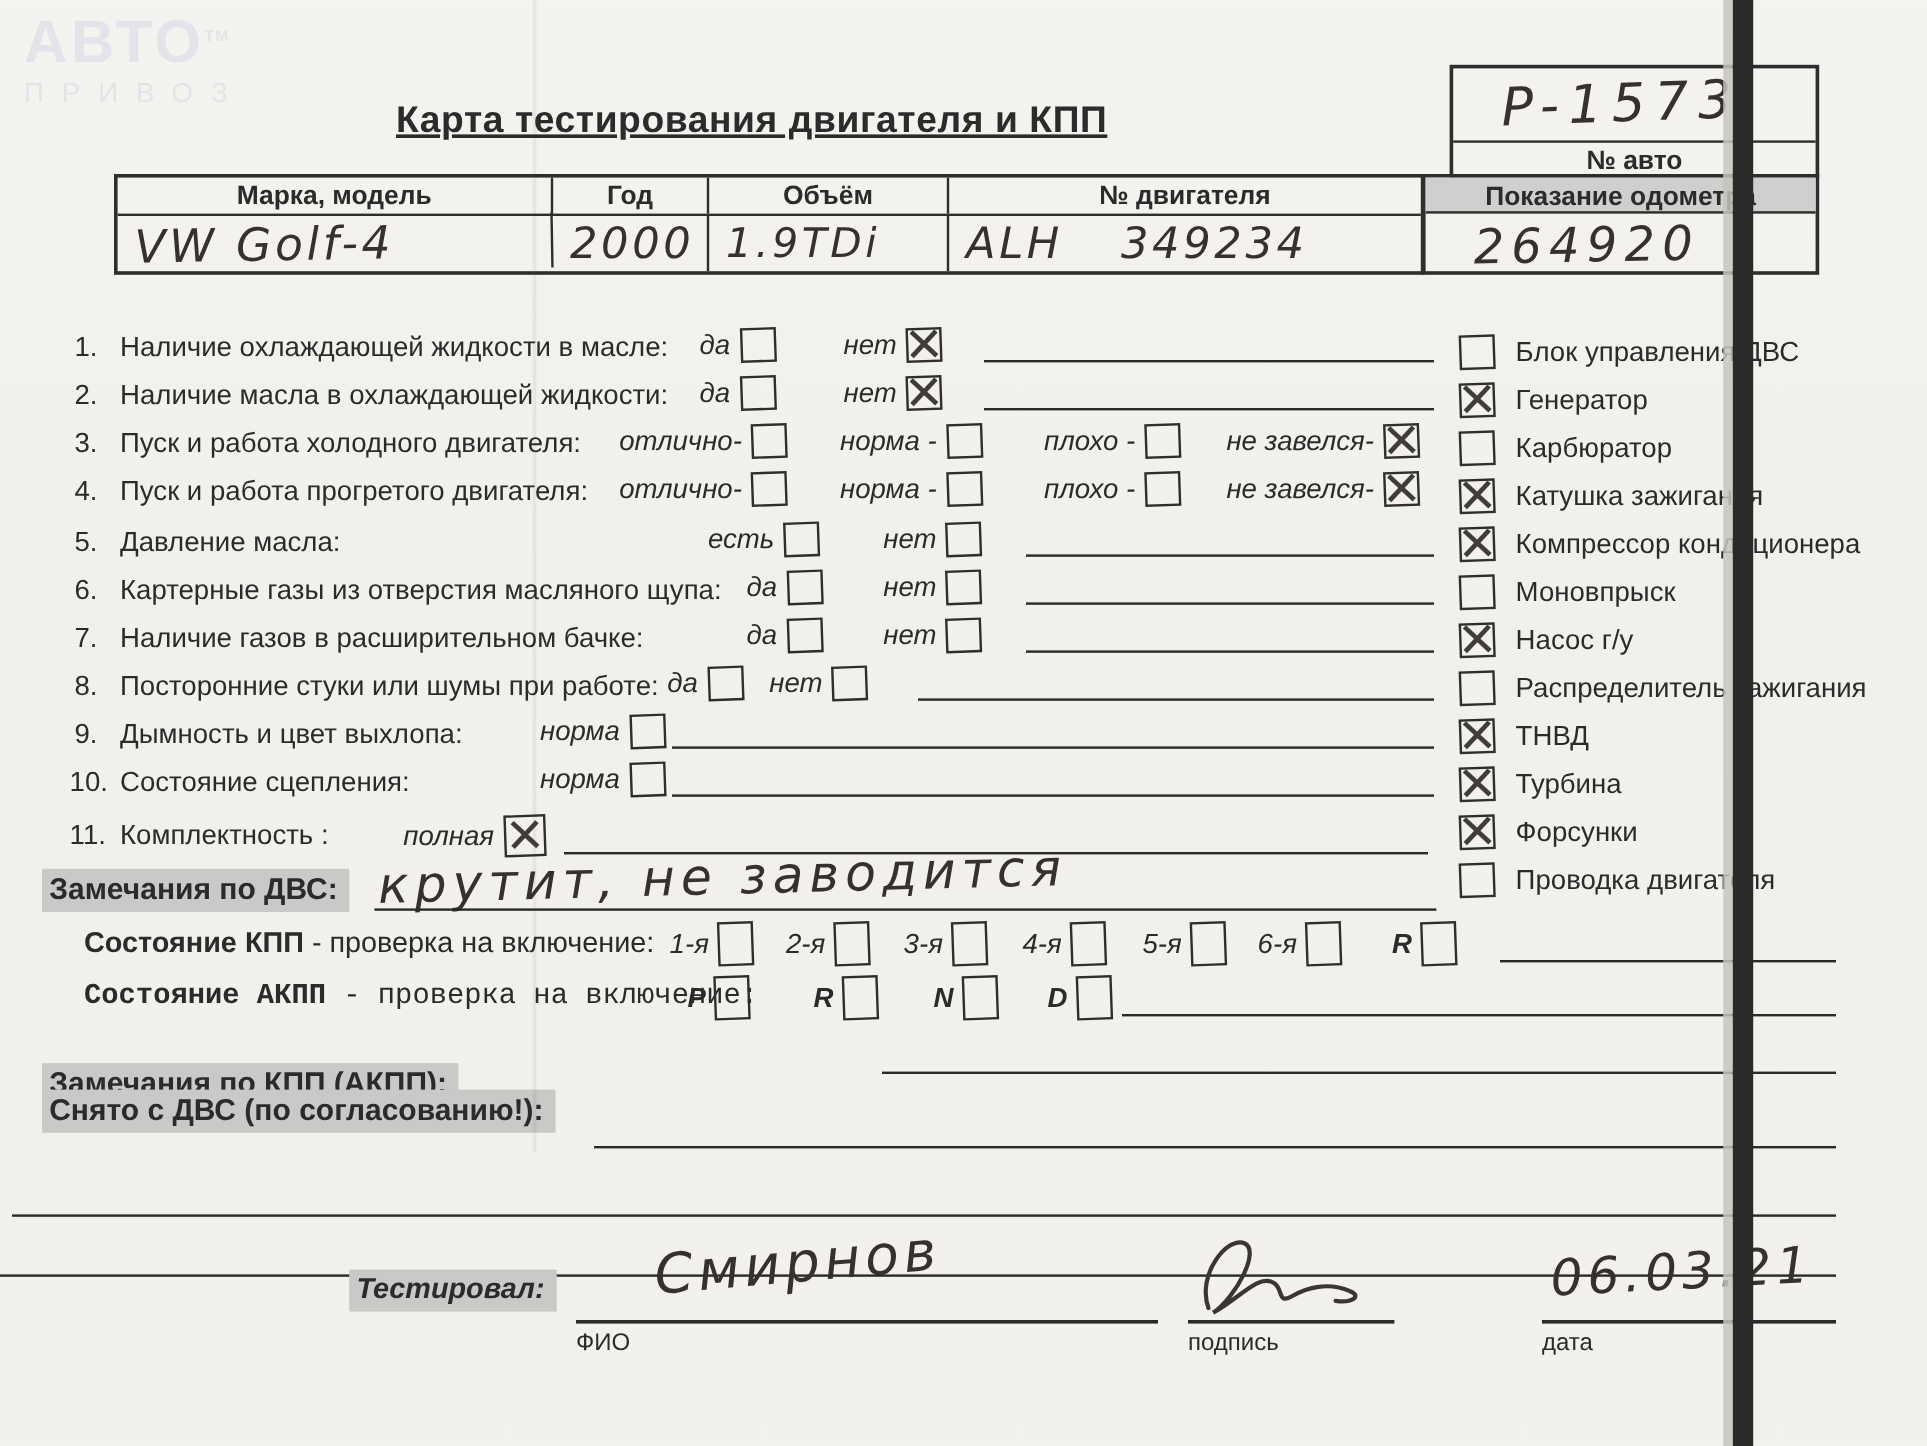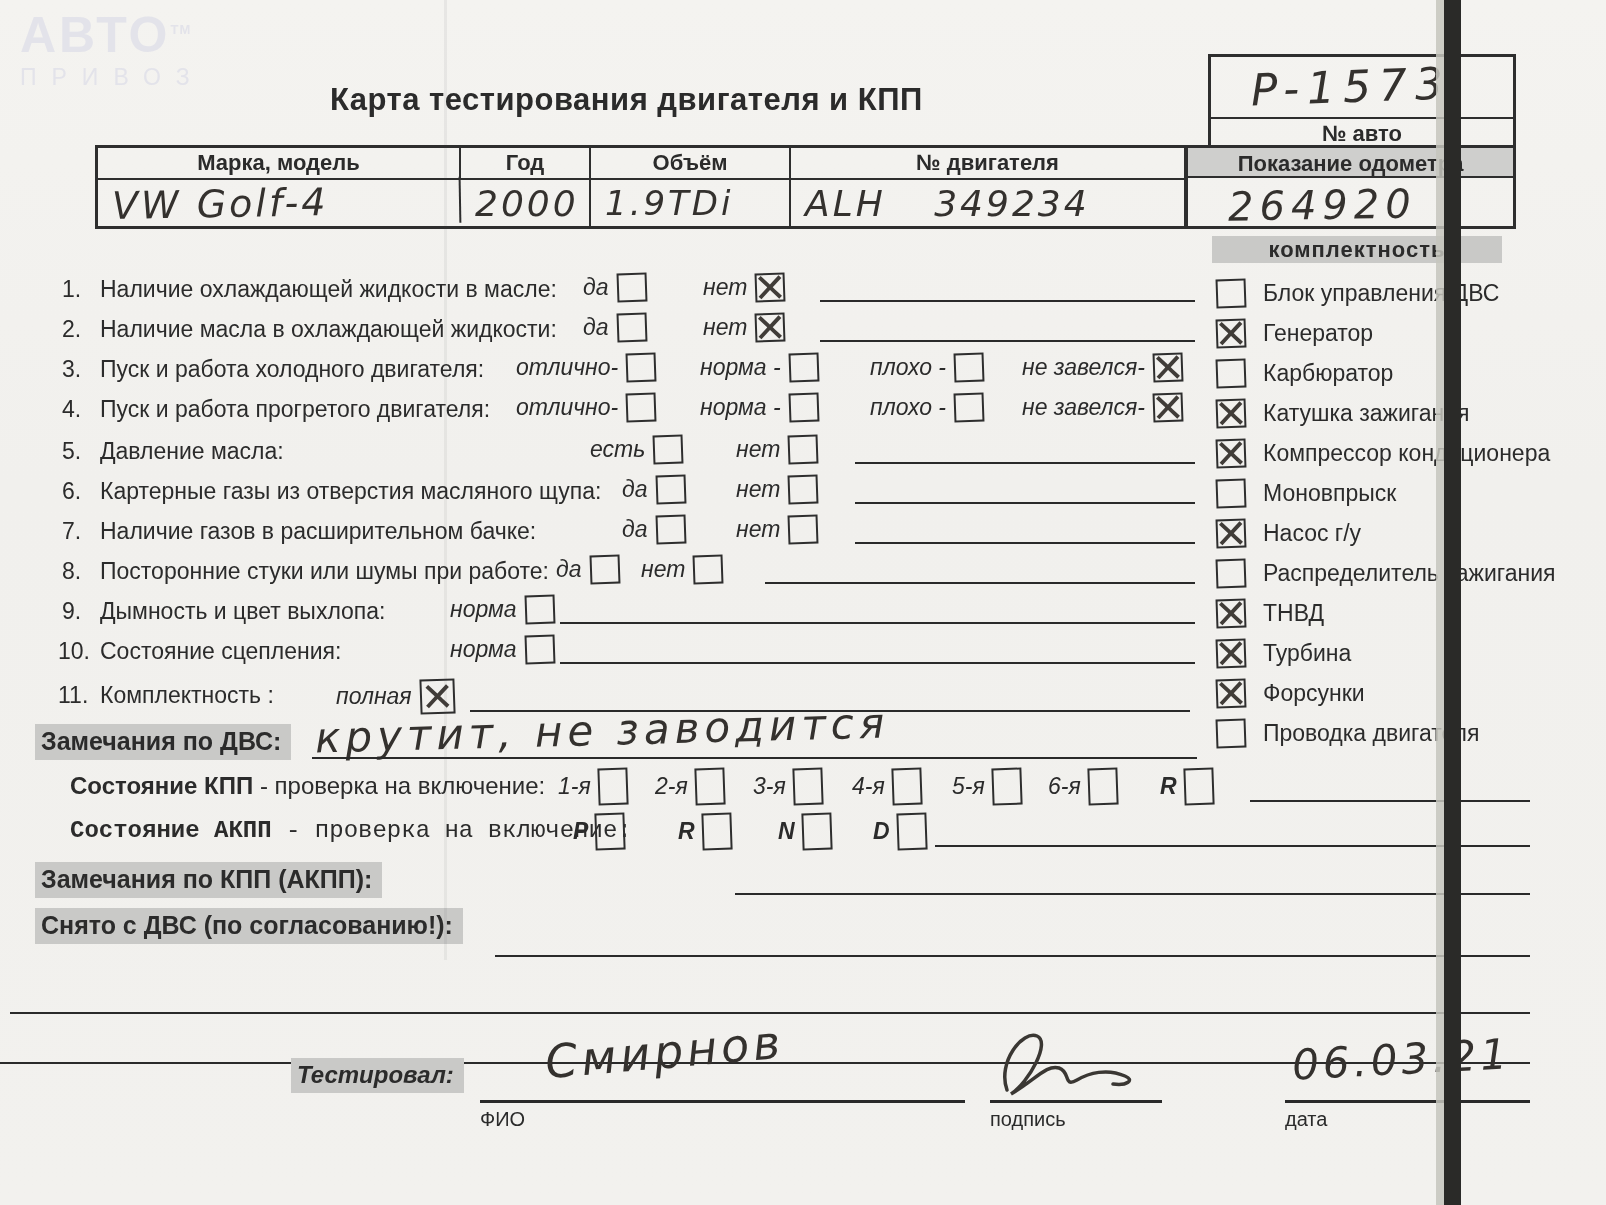--- a/index.html
+++ b/index.html
@@ -7,21 +7,21 @@
   #page{position:relative;width:1606px;height:1205px;background:#f2f1ee;overflow:hidden;
         background-image:linear-gradient(180deg,#f4f3f0 0%,#f1f0ed 40%,#f2f1ee 100%);color:#2b2b2b;}
 
   
   #logo{position:absolute;left:20px;top:10px;color:#e3e3ea;user-select:none;}
   #logo .l1{font-size:50px;font-weight:bold;letter-spacing:3px;line-height:1;}
   #logo .tm{font-size:13px;vertical-align:super;letter-spacing:1px;}
   #logo .l2{font-size:23px;letter-spacing:15px;margin-top:4px;}
 
   
-  #title{position:absolute;left:330px;top:82px;font-size:31px;font-weight:bold;letter-spacing:.5px;}
+  #title{position:absolute;left:330px;top:82px;font-size:31px;font-weight:bold;letter-spacing:.5px;text-decoration:underline;}
 
   
   .box{position:absolute;border:3px solid #2e2e2e;box-sizing:border-box;}
   #carbox{left:1208px;top:54px;width:308px;height:94px;}
   #carbox .cell1{height:60px;border-bottom:2px solid #2e2e2e;position:relative;}
   #carbox .cell2{height:28px;text-align:center;font-weight:bold;font-size:22px;padding-top:2px;}
   #carnum{position:absolute;left:40px;top:4px;font-size:44px;transform:rotate(-2deg);letter-spacing:8px;}
 
   
   #vtable{left:95px;top:145px;width:1092px;height:84px;display:flex;flex-direction:column;}
@@ -103,21 +103,20 @@
     </div>
   </div>
 
   <div class="box" id="odobox">
     <div class="oh">Показание одометра</div>
     <div style="padding:4px 0 0 40px;">
       <span class="hw" style="font-size:40px;letter-spacing:6px;transform:rotate(-1deg);display:inline-block;">264920</span>
     </div>
   </div>
 
-  <div id="eqhdr">комплектность</div>
 
   <div class="eq-row" style="top:277px">
       <span class="cb"></span>
       <span>Блок управления ДВС</span>
     </div>
   <div class="eq-row" style="top:317px">
       <span class="cb">✕</span>
       <span>Генератор</span>
     </div>
   <div class="eq-row" style="top:357px">
@@ -370,21 +369,21 @@
         <span class="g-lbl g-bold">N</span>
         <span class="cb cb2"></span>
       </span>
     <span class="gear" style="left:873px">
         <span class="g-lbl g-bold">D</span>
         <span class="cb cb2"></span>
       </span>
     <div class="wline" style="left:935px;width:595px;top:28px"></div>
   </div>
 
-  <div style="position:absolute;left:35px;top:862px;">
+  <div style="position:absolute;left:35px;top:886px;">
     <span class="graylab">Замечания по КПП (АКПП):</span>
   </div>
   <div class="wline" style="position:absolute;left:735px;width:795px;top:893px"></div>
 
   <div style="position:absolute;left:35px;top:908px;">
     <span class="graylab">Снято с ДВС (по согласованию!):</span>
   </div>
   <div class="wline" style="position:absolute;left:495px;width:1035px;top:955px"></div>
 
   <div class="wline" style="position:absolute;left:10px;width:1520px;top:1012px"></div>

